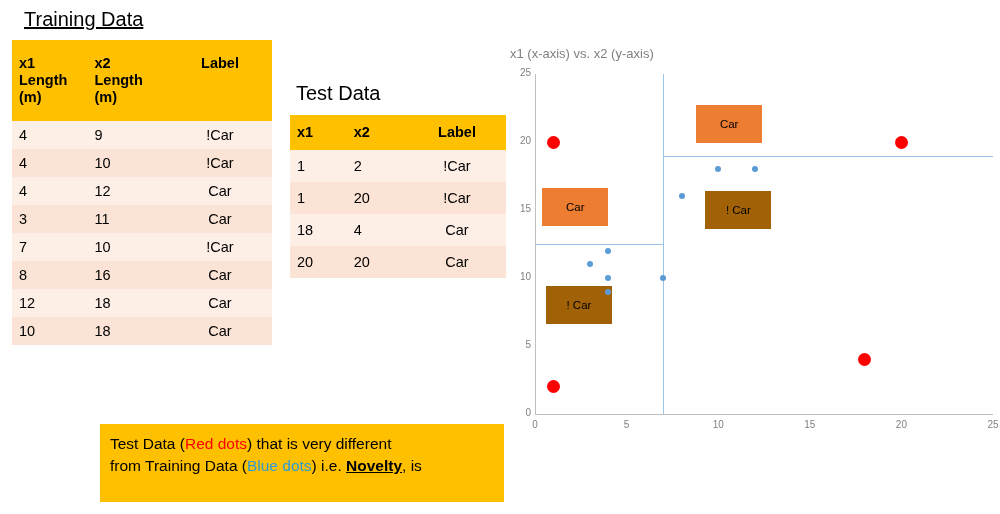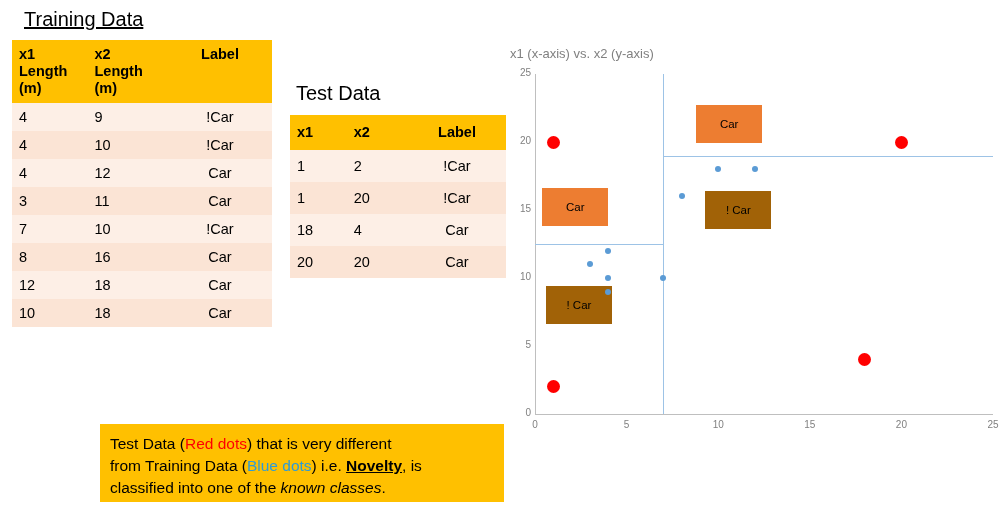--- a/index.html
+++ b/index.html
@@ -30,21 +30,21 @@
     position: absolute;
     border-collapse: collapse;
     font-size: 14.5px;
     color: #000000;
   }
   table.data-table th {
     background: #FFC000;
     font-weight: bold;
     text-align: left;
     vertical-align: top;
-    padding: 6px 7px;
+    padding: 15px 7px;
     line-height: 1.18;
   }
   table.data-table td {
     padding: 6px 7px;
     background: #FBE4D5;
   }
   table.data-table tr.odd td {
     background: #FDEFE6;
   }
   table.data-table td.label-col {
@@ -240,23 +240,20 @@
     </tr>
   </tbody>
 </table>
 
 <div id="caption-box">
   <div>
     <span>Test Data (</span><span class="red">Red dots</span><span>) that is very different</span>
   </div>
   <div>
     <span>from Training Data (</span><span class="blue">Blue dots</span><span>) i.e. </span><span class="novelty">Novelty</span><span>, is</span>
-  </div>
-  <div>
-    <span>classified into one of the </span><span class="ital">known classes</span><span>.</span>
   </div>
 </div>
 
 <div id="chart-area">
   <div id="chart-title">x1 (x-axis) vs. x2 (y-axis)</div>
   <div id="plot">
       <div class="axis-line" style="left: 0px; top: 340px; width: 458px; height: 1px;"></div>
       <div class="axis-line" style="left: 0px; top: 0px; width: 1px; height: 340px;"></div>
       <div class="tick-label" style="left: -12px; top: 345px; width: 24px; text-align: center;">0</div>
       <div class="tick-label" style="left: 79.6px; top: 345px; width: 24px; text-align: center;">5</div>

